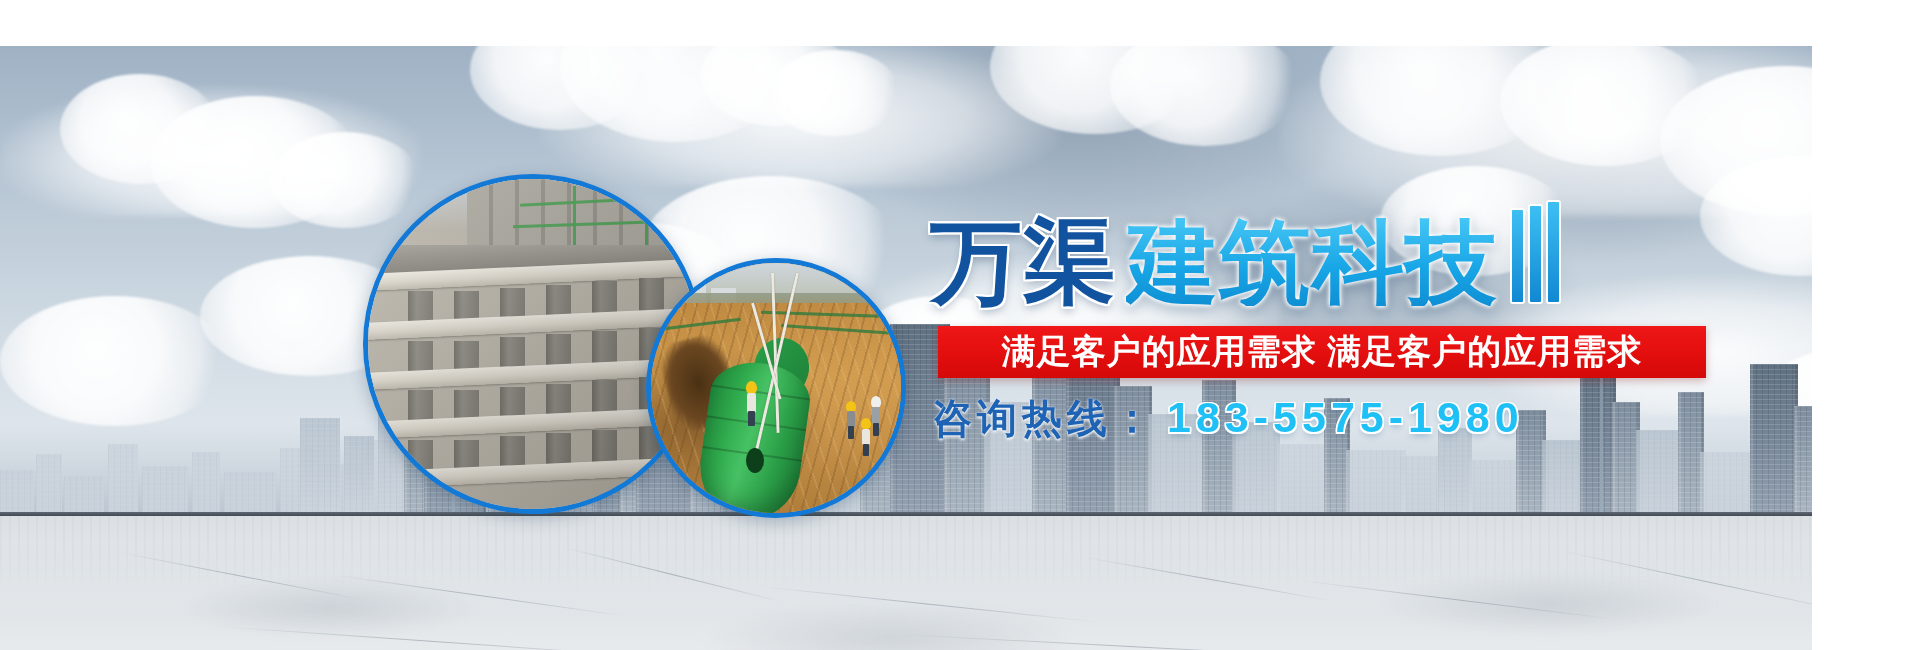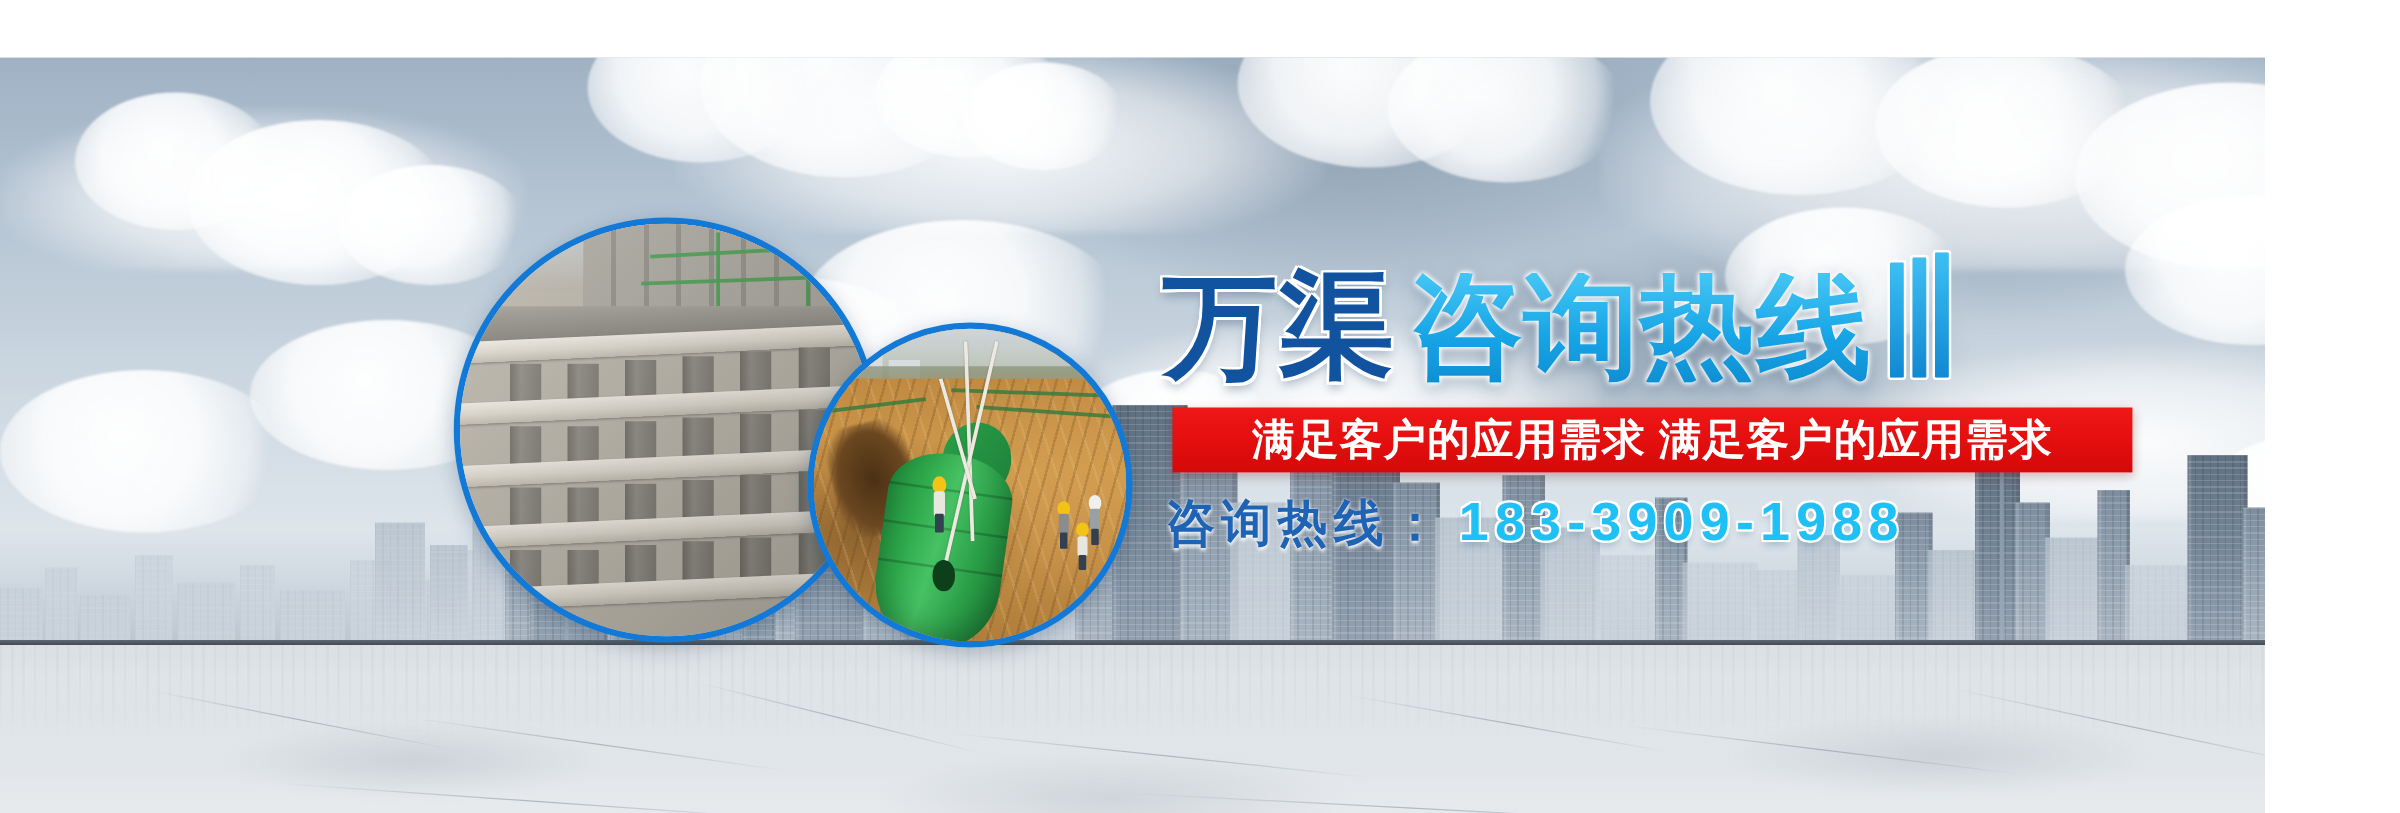--- a/index.html
+++ b/index.html
@@ -535,33 +535,33 @@
           <div class="body"></div>
           <div class="legs"></div>
       </div>
     </div>
   </div>
 
   <div class="copy">
 
     <div class="titlerow">
       <span class="t-dark">万渠</span>
-      <span class="t-light">咨询热线</span>
+      <span class="t-light">建筑科技</span>
       <span class="bars">
         <i></i>
           <i></i>
           <i></i>
       </span>
     </div>
 
 
     <div class="redbar">
       <span>满足客户的应用需求 满足客户的应用需求</span>
     </div>
 
 
     <div class="hotline">
       <span class="hot-label">咨询热线：</span>
-      <span class="hot-num">183-3909-1988</span>
+      <span class="hot-num">183-5575-1980</span>
     </div>
 
   </div>
 </div>
 
 </body></html>

